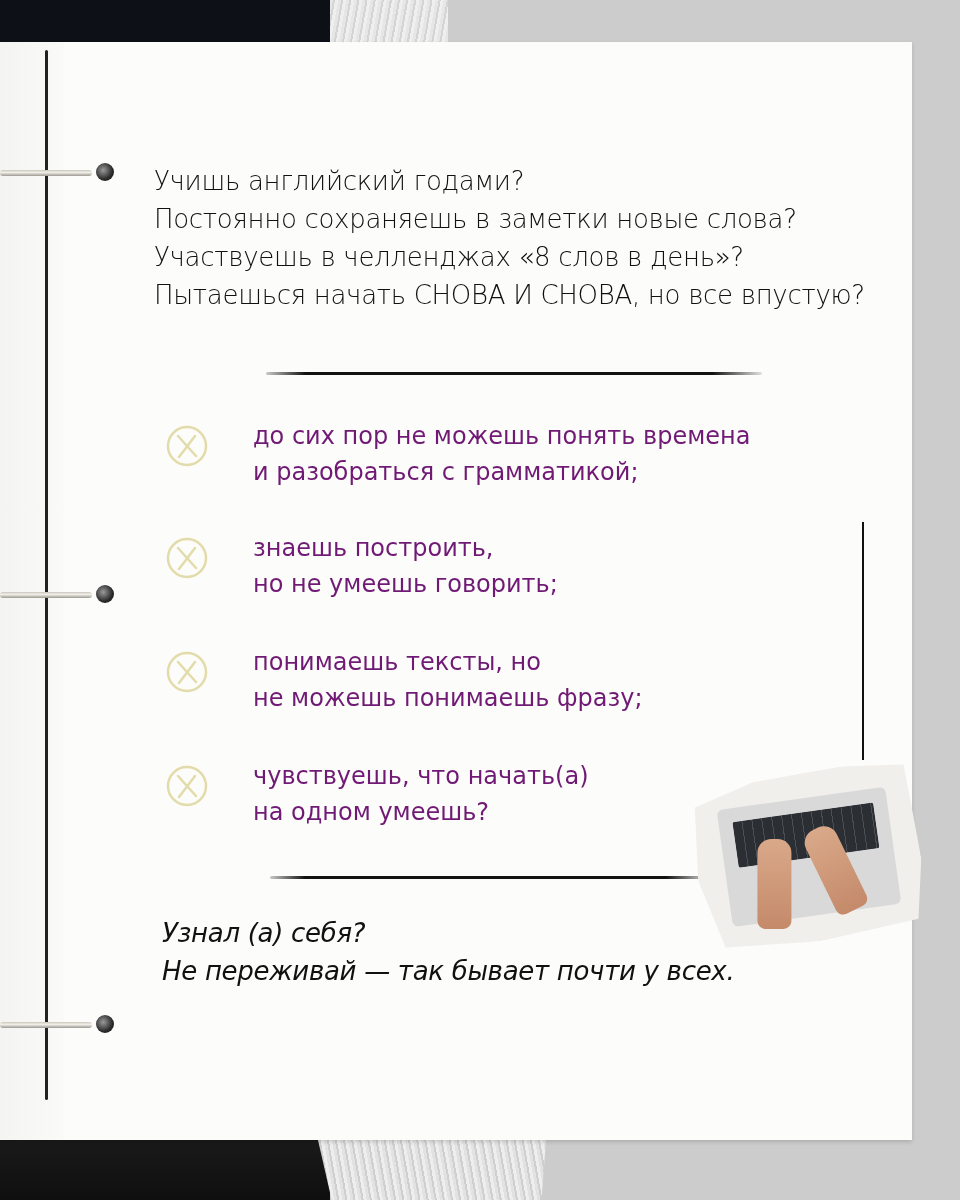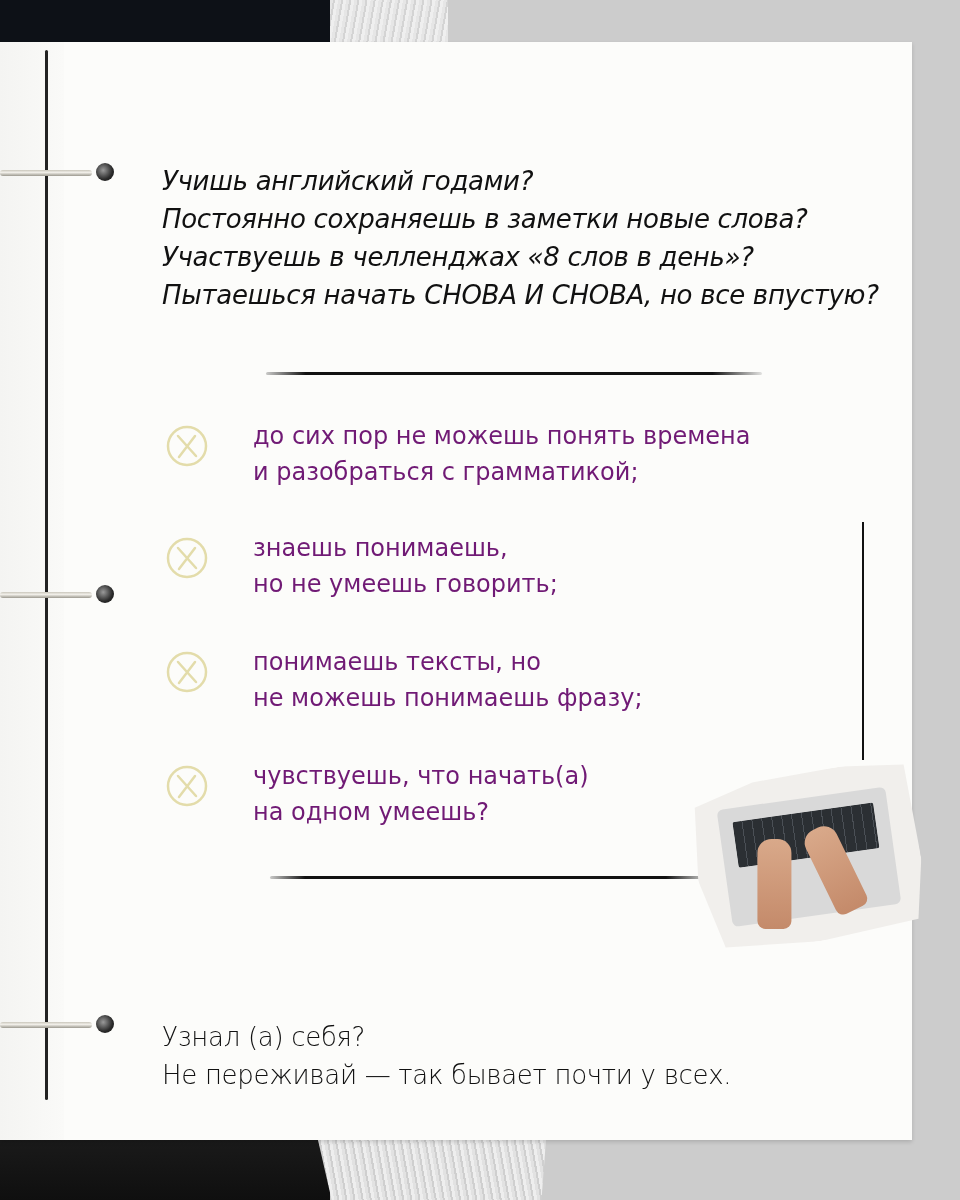--- a/index.html
+++ b/index.html
@@ -50,39 +50,39 @@
       position: absolute; left: 96px; top: -5px; width: 18px; height: 18px;
       border-radius: 50%;
       background: radial-gradient(circle at 40% 40%,#9a9a9a,#2a2a2a 60%,#111);
     }
     .text {
       position: absolute; color: #111;
       font-family: "DejaVu Sans", sans-serif;
       font-weight: 300;
       letter-spacing: -0.3px;
     }
-    .intro { left: 162px; top: 162px; font-size: 26px; line-height: 38px; font-style: italic; }
+    .intro { left: 154px; top: 162px; font-size: 26px; line-height: 38px; }
     .intro div { white-space: nowrap; }
     .divider {
       position: absolute; height: 3px; background: linear-gradient(90deg,rgba(0,0,0,0.2),#111 8%,#111 90%,rgba(0,0,0,0.1));
       border-radius: 2px;
     }
     .vline {
       position: absolute; left: 862px; top: 522px; width: 2px; height: 238px;
       background: #111;
     }
     .item { position: absolute; left: 165px; }
     .item .x-icon {
       position: absolute; left: 0; top: 6px; width: 44px; height: 44px;
     }
     .item .item-text {
       position: absolute; left: 88px; top: 0; font-size: 24px; line-height: 36px;
       white-space: nowrap; color: #701a75;
     }
-    .outro { left: 162px; top: 1018px; font-size: 26px; line-height: 38px; }
+    .outro { left: 162px; top: 914px; font-size: 26px; line-height: 38px; font-style: italic; }
     .outro div { white-space: nowrap; }
     .photo {
       position: absolute; left: 696px; top: 772px; width: 224px; height: 170px;
       transform: rotate(-8deg);
       background: #f1efec;
       clip-path: polygon(3% 12%,30% 2%,70% 0,98% 4%,100% 60%,95% 95%,50% 100%,8% 96%,0 55%);
     }
     .laptop {
       position: absolute; left: 28px; top: 26px; width: 170px; height: 118px;
       background: #d9d9d9; border-radius: 6px;
@@ -142,21 +142,21 @@
     <div>и разобраться с грамматикой;</div>
   </div>
 </div>
 
 <div class="item" style="top:530px">
   <svg class="x-icon" viewBox="0 0 44 44">
     <circle cx="22" cy="22" r="19" fill="none" stroke="#e3dcaa" stroke-width="2.5"></circle>
     <path d="M13 12 L31 32 M30 12 L14 33" stroke="#e3dcaa" stroke-width="2.5" stroke-linecap="round" fill="none"></path>
   </svg>
   <div class="item-text">
-    <div>знаешь понимаешь,</div>
+    <div>знаешь построить,</div>
     <div>но не умеешь говорить;</div>
   </div>
 </div>
 
 <div class="item" style="top:644px">
   <svg class="x-icon" viewBox="0 0 44 44">
     <circle cx="22" cy="22" r="19" fill="none" stroke="#e3dcaa" stroke-width="2.5"></circle>
     <path d="M13 12 L31 32 M30 12 L14 33" stroke="#e3dcaa" stroke-width="2.5" stroke-linecap="round" fill="none"></path>
   </svg>
   <div class="item-text">

